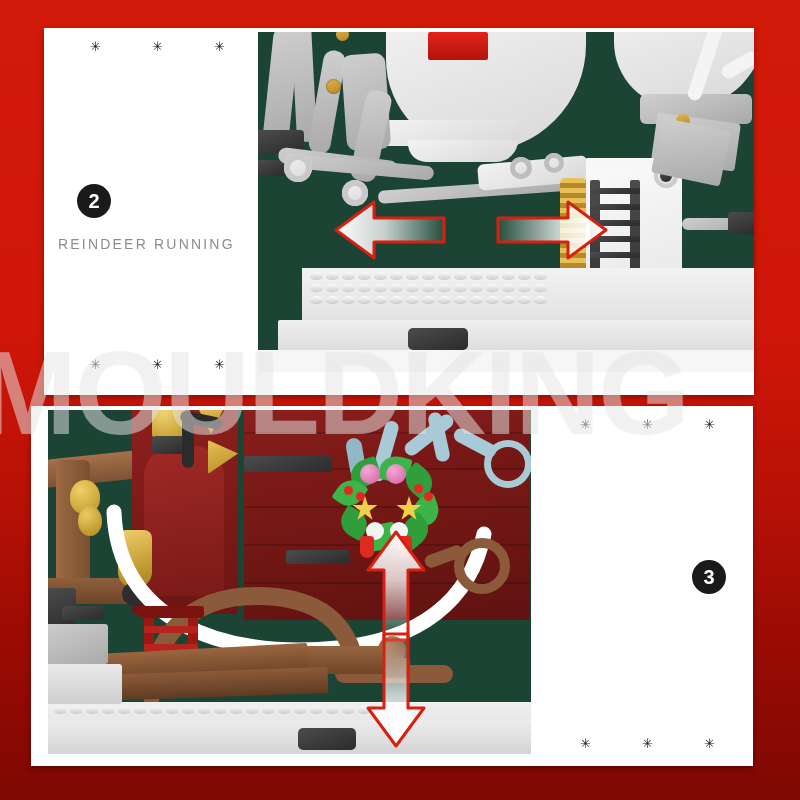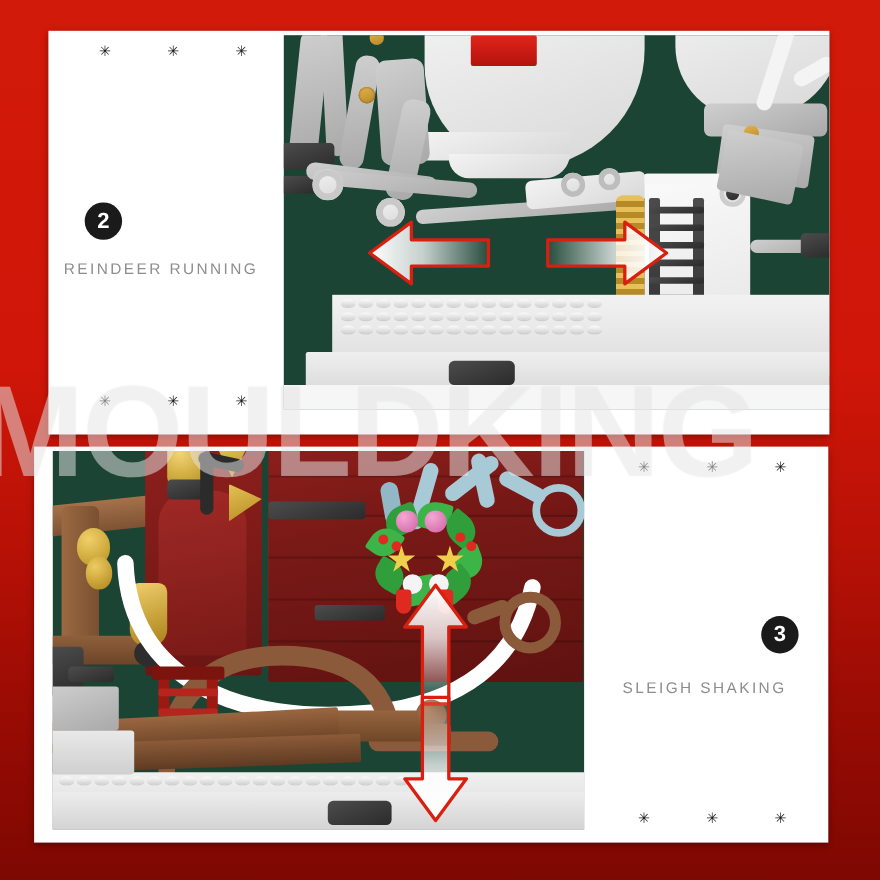--- a/index.html
+++ b/index.html
@@ -314,21 +314,20 @@
 
     <span class="flake" style="left:549px; top:12px;">✳</span>
     <span class="flake" style="left:611px; top:12px;">✳</span>
     <span class="flake" style="left:673px; top:12px;">✳</span>
 
     <span class="flake" style="left:549px; top:331px;">✳</span>
     <span class="flake" style="left:611px; top:331px;">✳</span>
     <span class="flake" style="left:673px; top:331px;">✳</span>
 
     <div class="badge" style="left:661px; top:154px;">3</div>
-    <div class="caption" style="left:535px; top:211px;">SLEIGH SHAKING</div>
 
     <div class="photo" id="photo-bottom">
 
       <div class="brk" style="left:-6px; top:44px; width:120px; height:28px; background:linear-gradient(180deg,#a5714a,#7d5233); border-radius:14px 40px 0 0; transform:rotate(-6deg);"></div>
       <div class="brk" style="left:8px;  top:50px; width:34px; height:130px; background:linear-gradient(90deg,#9c6941,#7a5031); border-radius:6px;"></div>
       <div class="brk" style="left:86px; top:60px; width:30px; height:120px; background:linear-gradient(90deg,#9c6941,#7a5031); border-radius:6px;"></div>
       <div class="brk" style="left:-8px; top:168px; width:130px; height:26px; background:linear-gradient(180deg,#8e5f3b,#6e4529); border-radius:4px;"></div>
 
       <div class="brk" style="left:22px; top:70px; width:30px; height:34px; background:radial-gradient(circle at 35% 30%,#f1d06a,#b9901f); border-radius:50% 50% 45% 45%;"></div>
       <div class="brk" style="left:30px; top:96px; width:24px; height:30px; background:radial-gradient(circle at 35% 30%,#eecb63,#ac8419); border-radius:50% 50% 48% 48%;"></div>

